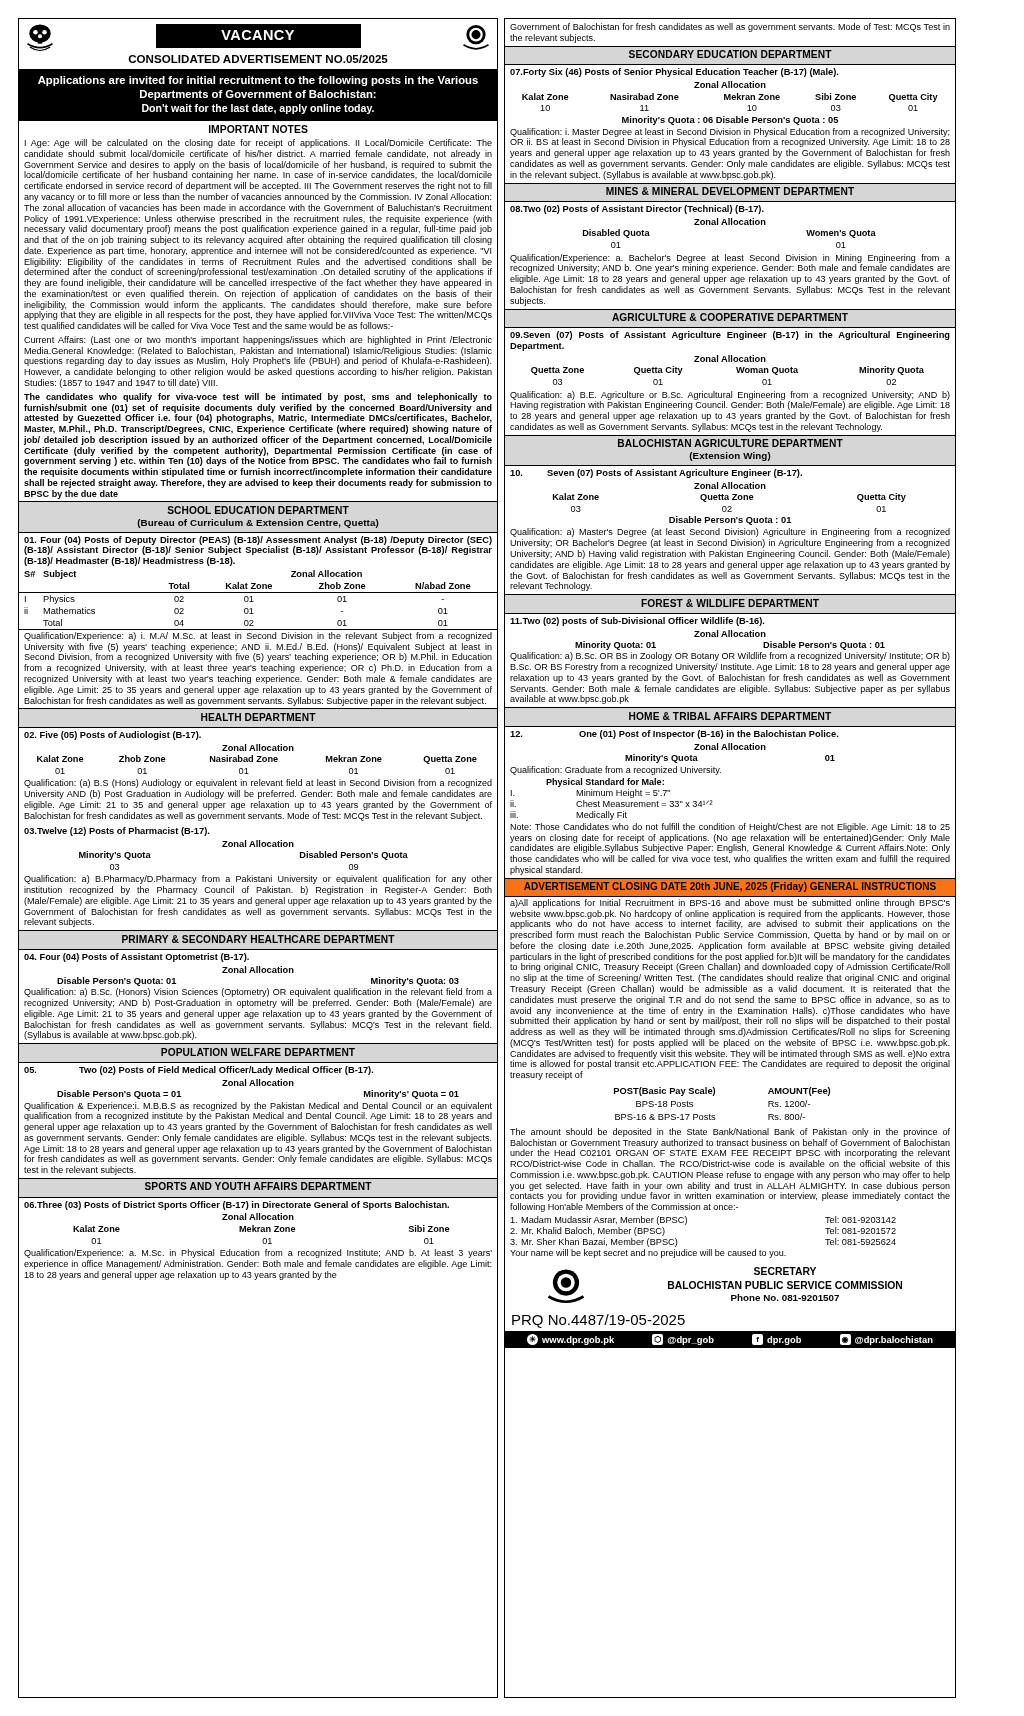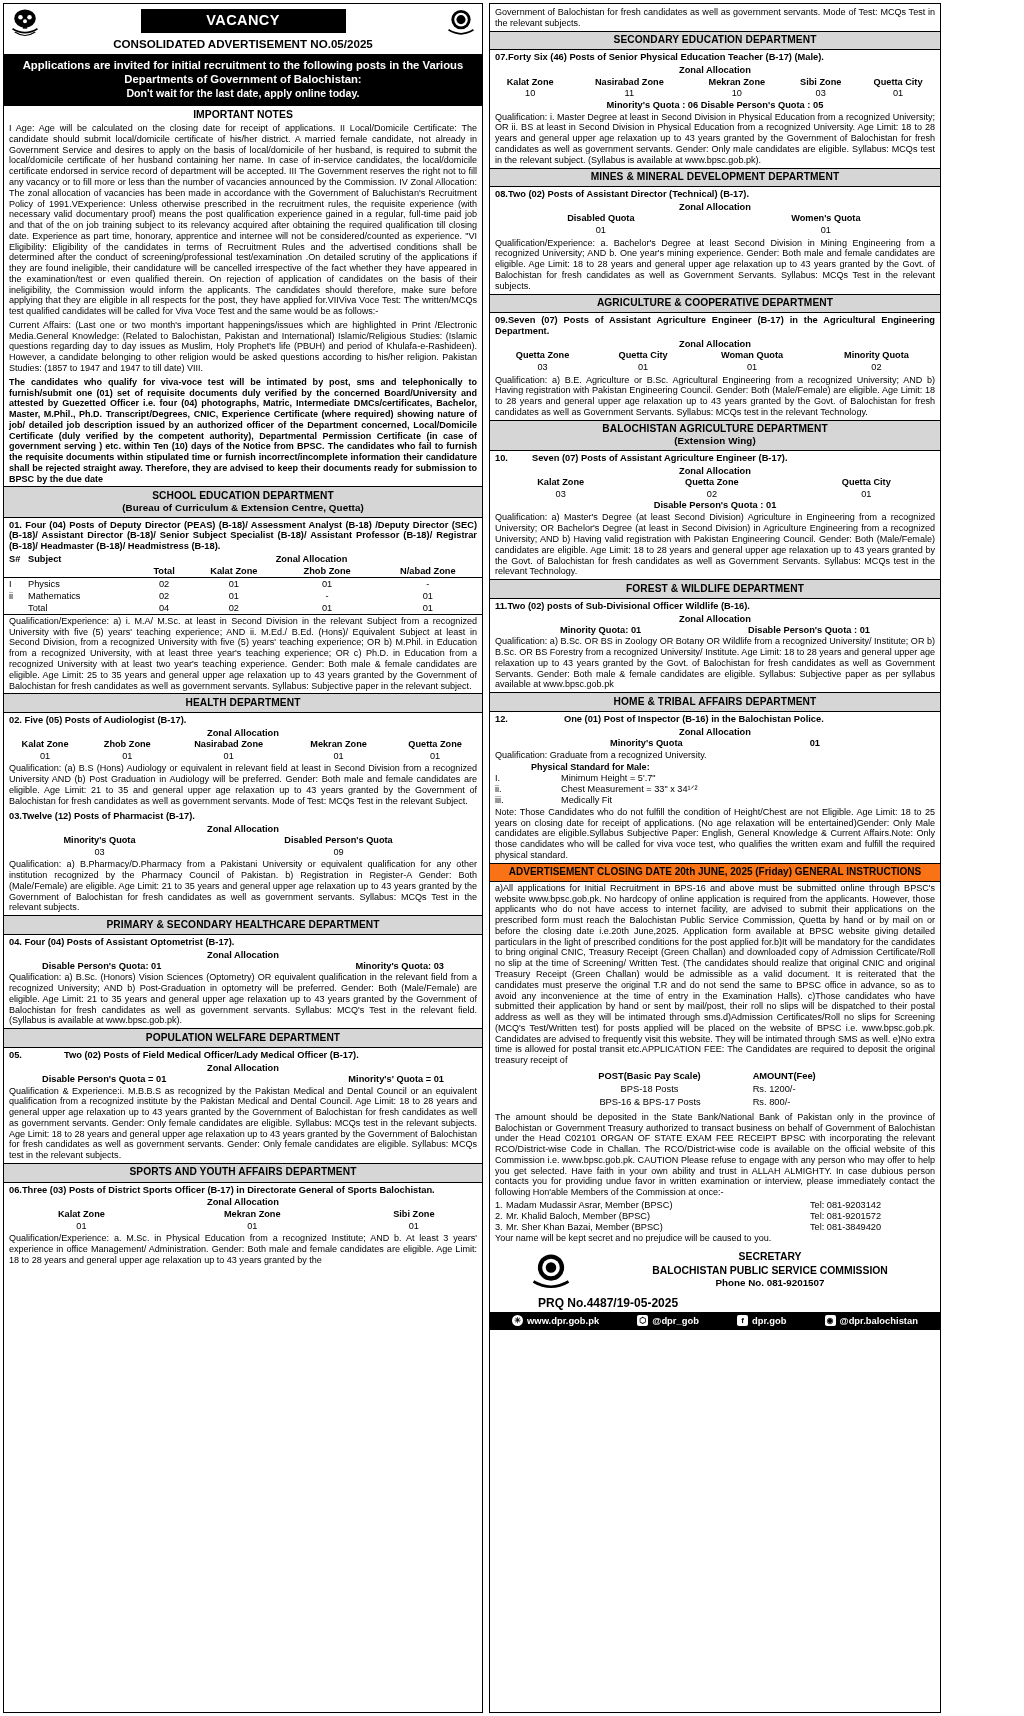--- a/index.html
+++ b/index.html
@@ -5,21 +5,21 @@
   * { box-sizing: border-box; }
   html, body { margin:0; padding:0; }
   body {
     width:1024px; height:1716px;
     background:#ffffff;
     font-family:"Liberation Sans", sans-serif;
     color:#000;
     font-size:9.1px;
     line-height:1.18;
   }
-  .page { width:1024px; height:1716px; display:flex; padding:3px; gap:0;border-radius:26px; }
+  .page { width:1024px; height:1716px; display:flex; padding:18px; gap:0;border-radius:26px; }
   .col { position:relative; }
   .col-left { width:480px; border:1.4px solid #000; padding:0; overflow:hidden; }
   .col-gap { width:6px; }
   .col-right { width:452px; border:1.4px solid #000; overflow:hidden; }
 
   
   .hdr { position:relative; padding:2px 0 0 0; }
   .hdr-logos { position:absolute; top:2px; left:4px; }
   .hdr-logos.r { left:auto; right:4px; }
   .emblem { width:34px; height:34px; }
@@ -84,21 +84,21 @@
   .contact-table { width:100%; font-size:9.2px; border-collapse:collapse; }
   .contact-table td { padding:0 0 0 0; }
   .contact-table td.num { width:16px; padding-left:5px; }
   .contact-table td.tel { width:130px; }
 
   .sig-wrap { display:flex; align-items:flex-start; padding:4px 6px 2px 6px; }
   .sig-left { width:110px; display:flex; align-items:center; justify-content:center; }
   .sig-right { flex:1; text-align:center; font-weight:bold; font-size:10.4px; line-height:1.3; }
   .sig-right .ph { font-weight:bold; font-size:9.8px; }
 
-  .prq { font-size:12px; font-weight:bold; padding:2px 0 2px 6px;margin-left:42px; }
+  .prq { font-size:15px; font-weight:normal; padding:2px 0 2px 6px; }
 
   .footer-bar {
     background:#000; color:#fff; display:flex; align-items:center;
     justify-content:space-around; font-size:9.4px; font-weight:bold;
     padding:3px 6px; gap:6px;
   }
   .footer-bar .fi { display:flex; align-items:center; gap:4px; white-space:nowrap; }
   .fglyph {
     display:inline-flex; align-items:center; justify-content:center;
     width:11px; height:11px; border-radius:2px; background:#fff; color:#000;
@@ -461,21 +461,21 @@
         <td class="tel">Tel: 081-9203142</td>
       </tr>
       <tr>
         <td class="num">2.</td>
         <td>Mr. Khalid Baloch, Member (BPSC)</td>
         <td class="tel">Tel: 081-9201572</td>
       </tr>
       <tr>
         <td class="num">3.</td>
         <td>Mr. Sher Khan Bazai, Member (BPSC)</td>
-        <td class="tel">Tel: 081-3849420</td>
+        <td class="tel">Tel: 081-5925624</td>
       </tr>
     </tbody>
       </table>
     <div class="body-text" style="padding-top:1px;">Your name will be kept secret and no prejudice will be caused to you.</div>
 
     <div class="sig-wrap">
       <div class="sig-left">
         <svg width="54" height="42" viewBox="0 0 60 48">
           <circle cx="30" cy="20" r="15" fill="#000"></circle>
           <circle cx="30" cy="20" r="10" fill="#fff"></circle>

